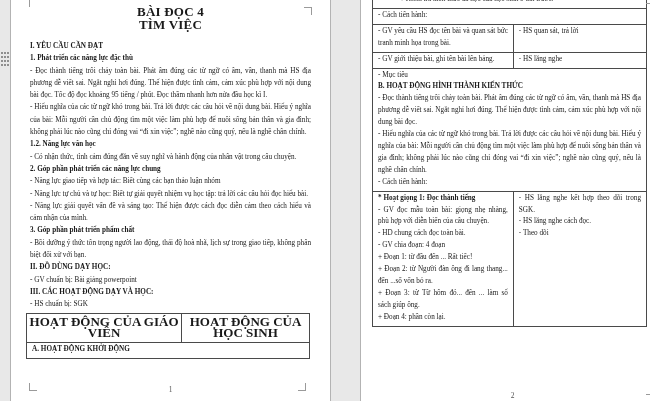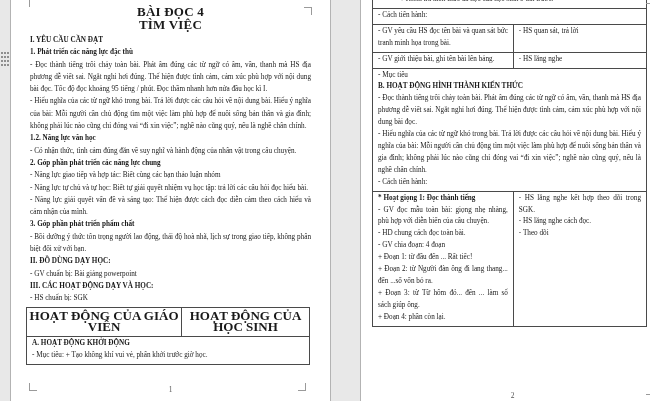--- a/index.html
+++ b/index.html
@@ -12,21 +12,21 @@
   .page{
     position:absolute;top:-40px;height:480px;background:#ffffff;
     border:1px solid #b3b3b3;box-sizing:border-box;
   }
   #page-1{left:10px;width:321px;}
   #page-2{left:360px;width:305px;}
 
   
   .p1-content{padding:44px 19px 0 19px;}
   .doc-title{text-align:center;font-weight:bold;font-size:13px;line-height:13px;letter-spacing:.2px;}
-  .blocks{margin-top:3px;font-size:7.2px;line-height:12.3px;text-align:justify;}
+  .blocks{margin-top:9px;font-size:7.2px;line-height:12.3px;text-align:justify;}
   .para{margin:0;}
   .para.b{font-weight:bold;text-align:left;}
   .para.ind{text-indent:22px;}
 
   
   .doc-table{border:1px solid #4a4a4a;font-size:7.2px;line-height:11.9px;}
   #p1-table{width:282px;margin:2px 0 0 -4px;}
   #p2-table{width:273px;margin:31px 0 0 11px;}
   .trow{display:flex;border-top:1px solid #4a4a4a;}
   .trow:first-child{border-top:none;}
@@ -89,21 +89,20 @@
         <div class="para">- HS chuẩn bị: SGK</div>
       </div>
     <div class="doc-table" id="p1-table">
         <div class="trow head">
           <div class="cell gv">HOẠT ĐỘNG CỦA GIÁO VIÊN</div>
           <div class="cell hs">HOẠT ĐỘNG CỦA HỌC SINH</div>
         </div>
         <div class="trow merged">
           <div class="cell full">
             <div class="para b">A. HOẠT ĐỘNG KHỞI ĐỘNG</div>
-            <div class="para">- Mục tiêu: + Tạo không khí vui vẻ, phấn khởi trước giờ học.</div>
           </div>
         </div>
       </div>
   </div>
 
   <div class="pagenum">1</div>
 </div>
 
 <div class="page" id="page-2">
   <div class="crop tr" style="left:285px;top:42px;"></div>

